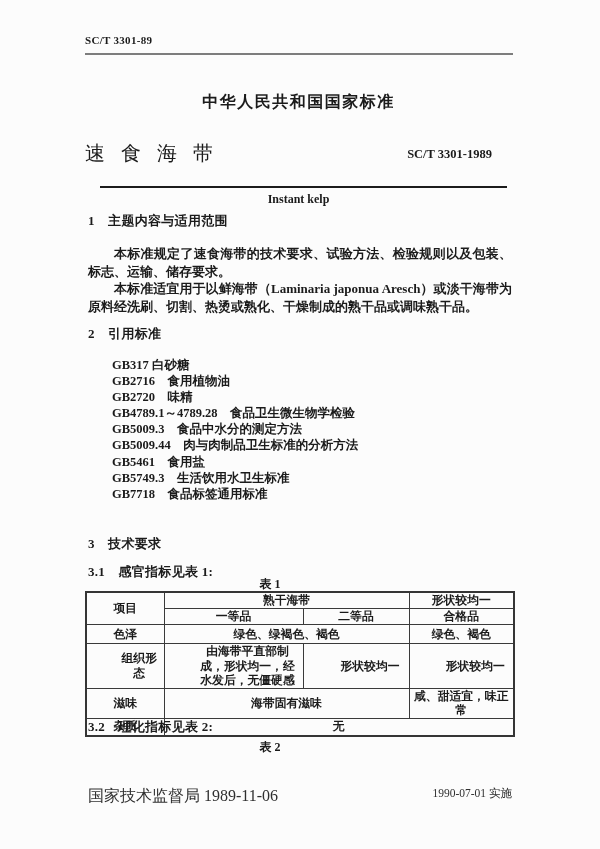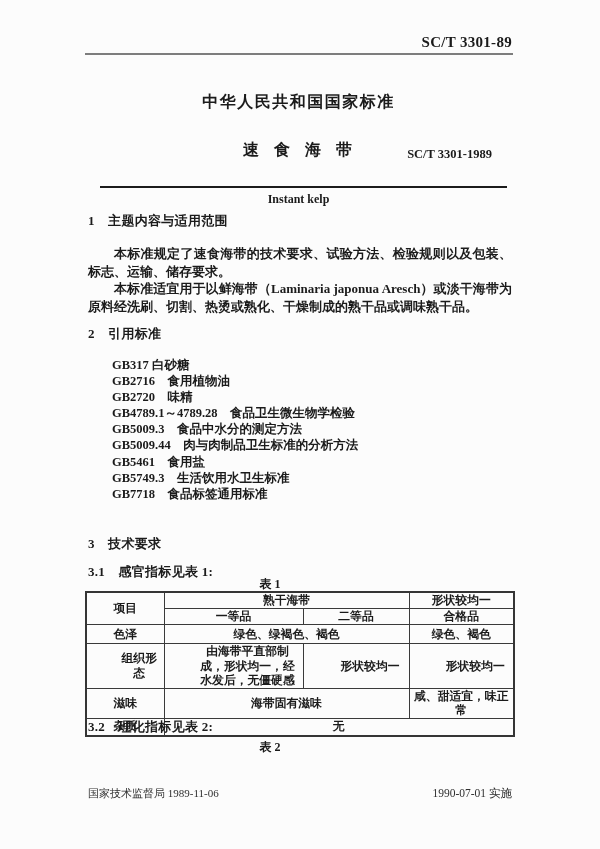--- a/index.html
+++ b/index.html
@@ -7,36 +7,36 @@
     width: 600px; height: 849px;
     background: #fcfcfc;
     font-family: "Liberation Serif", "DejaVu Serif", serif;
     color: #1b1b1b;
   }
   .page { position: relative; width: 600px; height: 849px; overflow: hidden; }
 
   
   .doc-header {
     position: absolute; top: 34px; left: 85px; width: 427px;
-    text-align: right; font-size: 15px; font-weight: bold; letter-spacing: 0.3px;
+    text-align: left; font-size: 11px; font-weight: bold; letter-spacing: 0.3px;
   }
   .header-rule {
     position: absolute; top: 53px; left: 85px; width: 428px;
     border-top: 2px solid #7d7d7d; height: 0;
   }
 
   
   .title-national {
     position: absolute; top: 92px; left: 85px; width: 427px;
     text-align: center; font-size: 16px; font-weight: bold; letter-spacing: 1.5px;
   }
   .title-row { position: absolute; top: 140px; left: 85px; width: 427px; height: 28px; }
   .title-product {
-    width: 100%; text-align: center;
-    font-size: 16px; font-weight: bold; word-spacing: 7px; letter-spacing: 2px;
+    width: 100%; text-align: left;
+    font-size: 20px; font-weight: normal; word-spacing: 7px; letter-spacing: 2px;
   }
   .title-code {
     position: absolute; right: 20px; top: 7px;
     font-size: 12.5px; font-weight: bold;
   }
   .title-english {
     position: absolute; top: 168px; left: 85px; width: 427px;
     text-align: center; font-size: 12px; font-weight: bold; margin-top: 24px;
   }
   .title-rule {
@@ -77,21 +77,21 @@
   }
   tr.r-h1 td { height: 15px; }
   tr.r-h2 td { height: 15px; }
   tr.r-color td { height: 18px; }
   tr.r-form td { height: 32px; padding-left: 31px; }
   tr.r-taste td { height: 17px; }
   tr.r-imp td { height: 16px; }
 
   .footer-left {
     position: absolute; top: 786px; left: 88px;
-    font-size: 11px; color: #2f2f2f;
+    font-size: 16px; color: #2f2f2f;
   }
   .footer-right {
     position: absolute; top: 786px; right: 88px;
     font-size: 11.5px; color: #2f2f2f;
   }
 </style>
 </head>
 <body>
 
 <div class="page">

